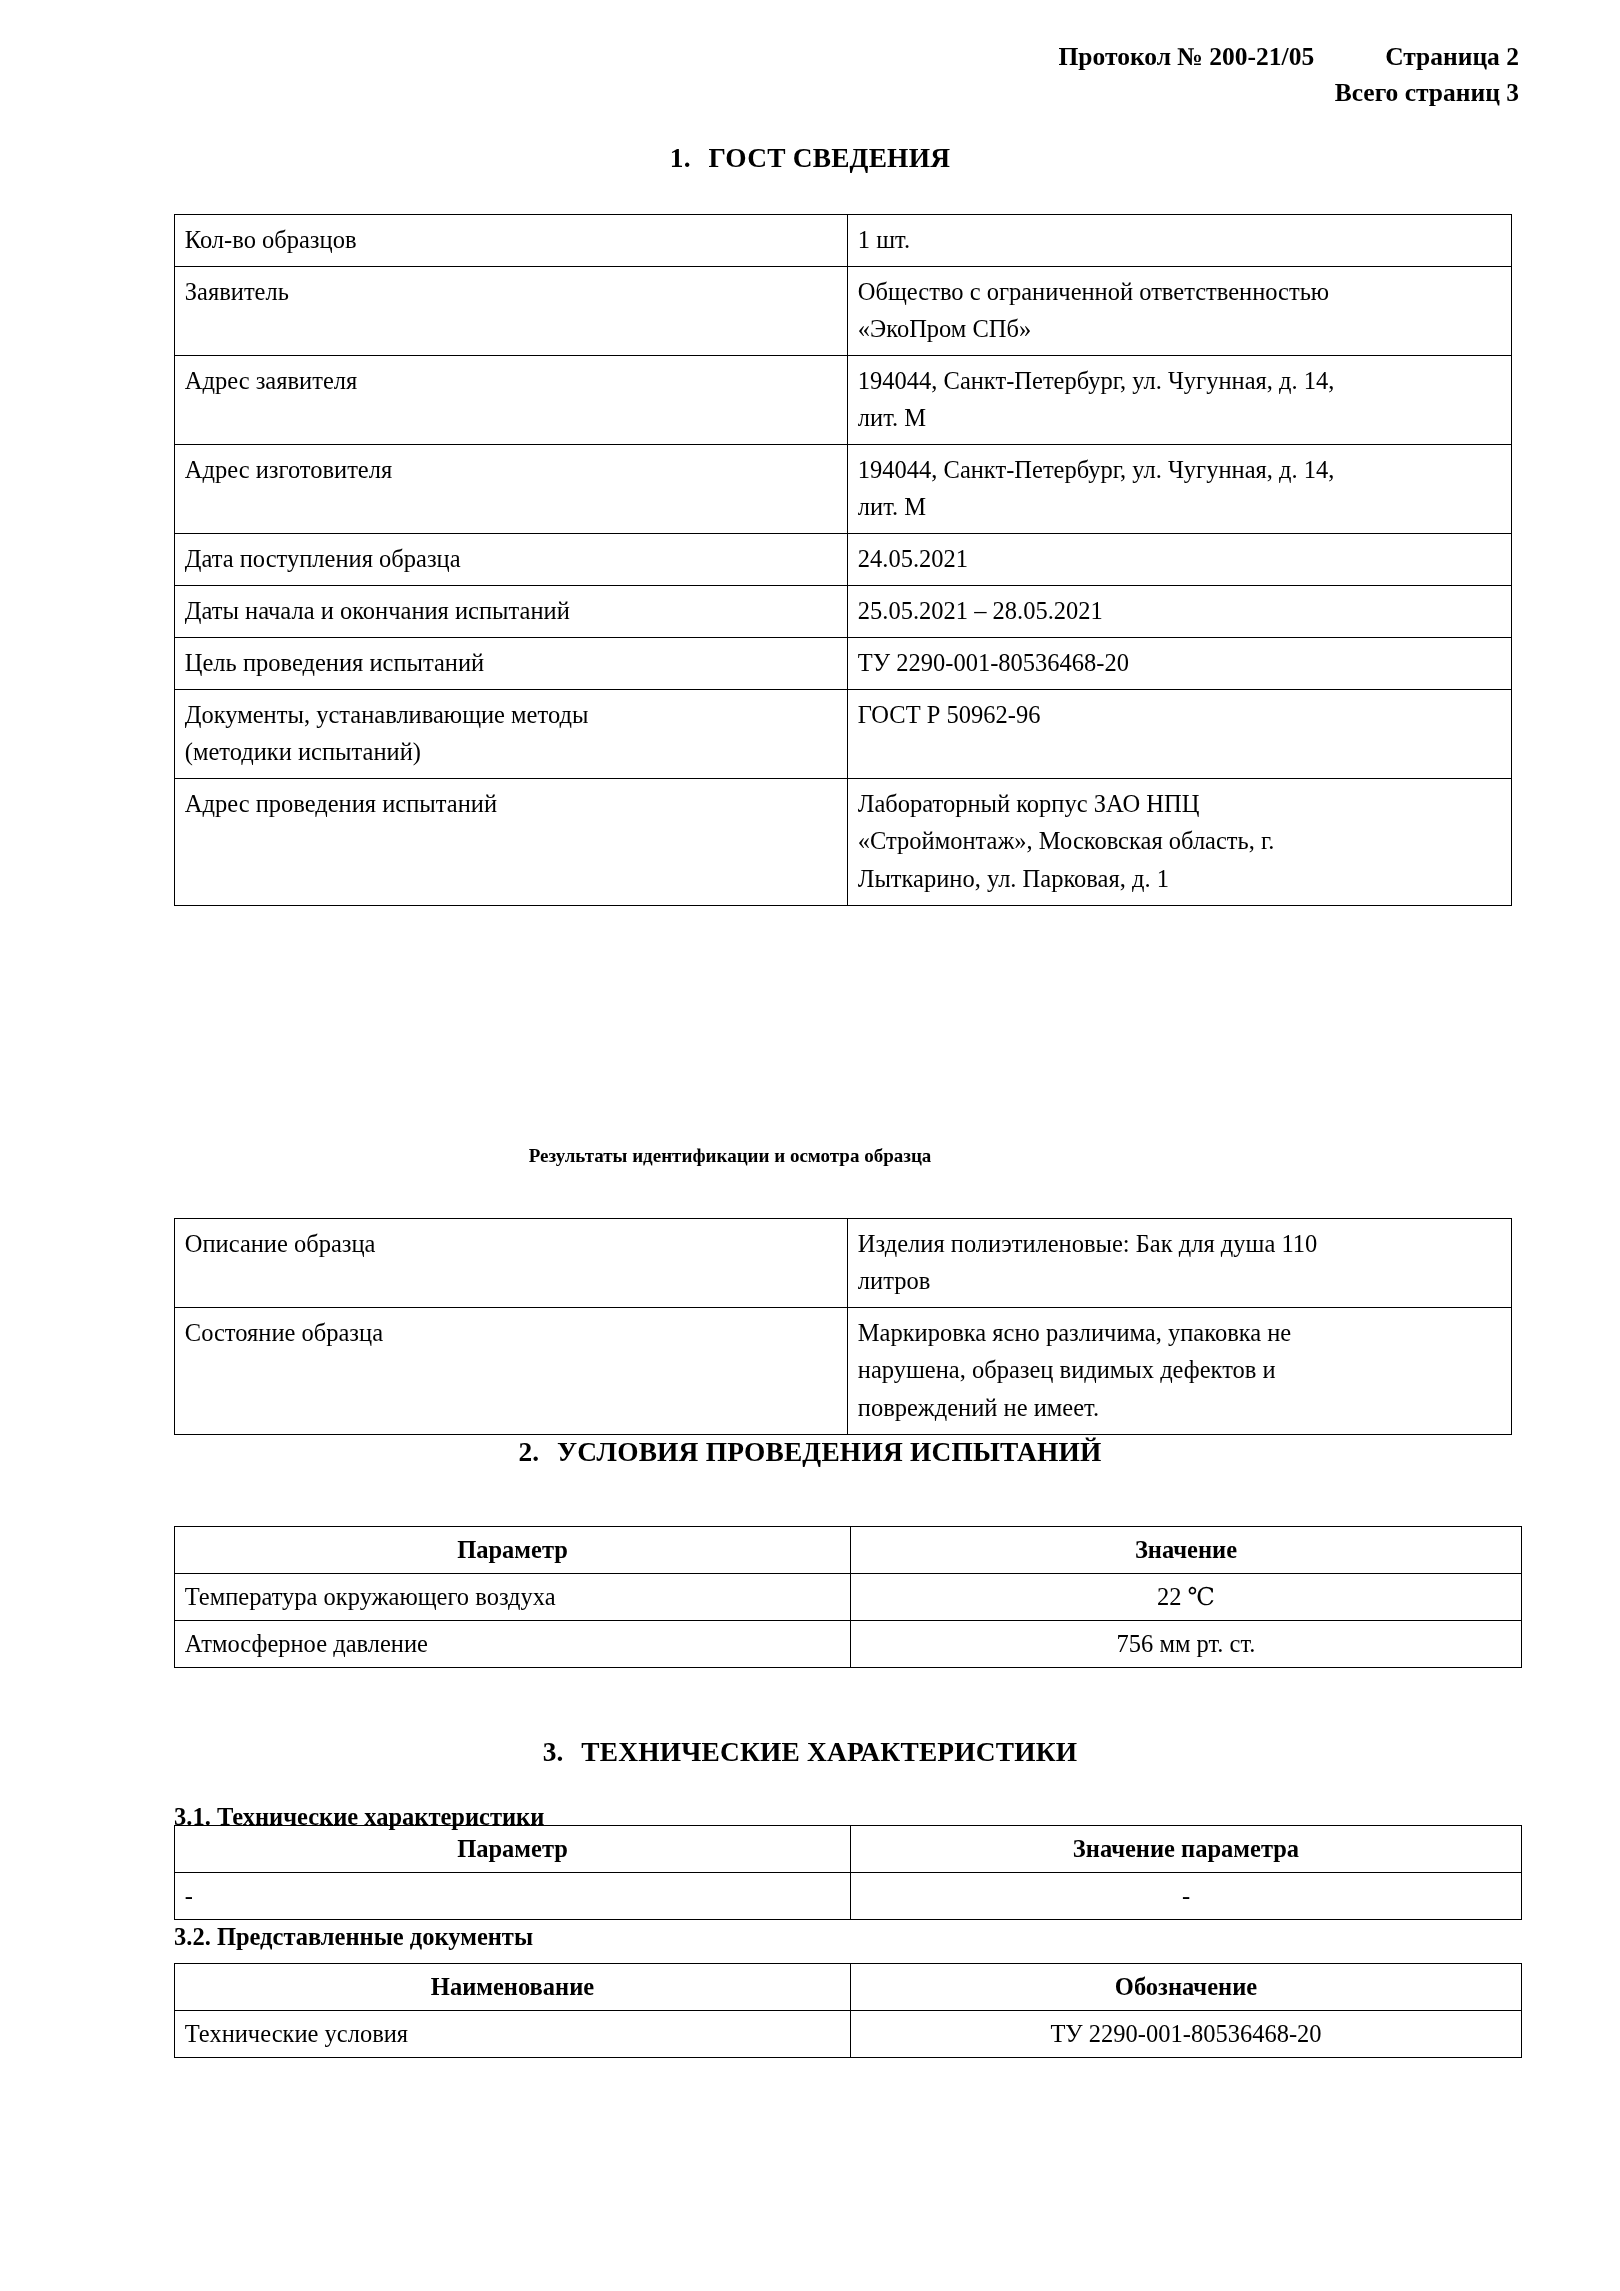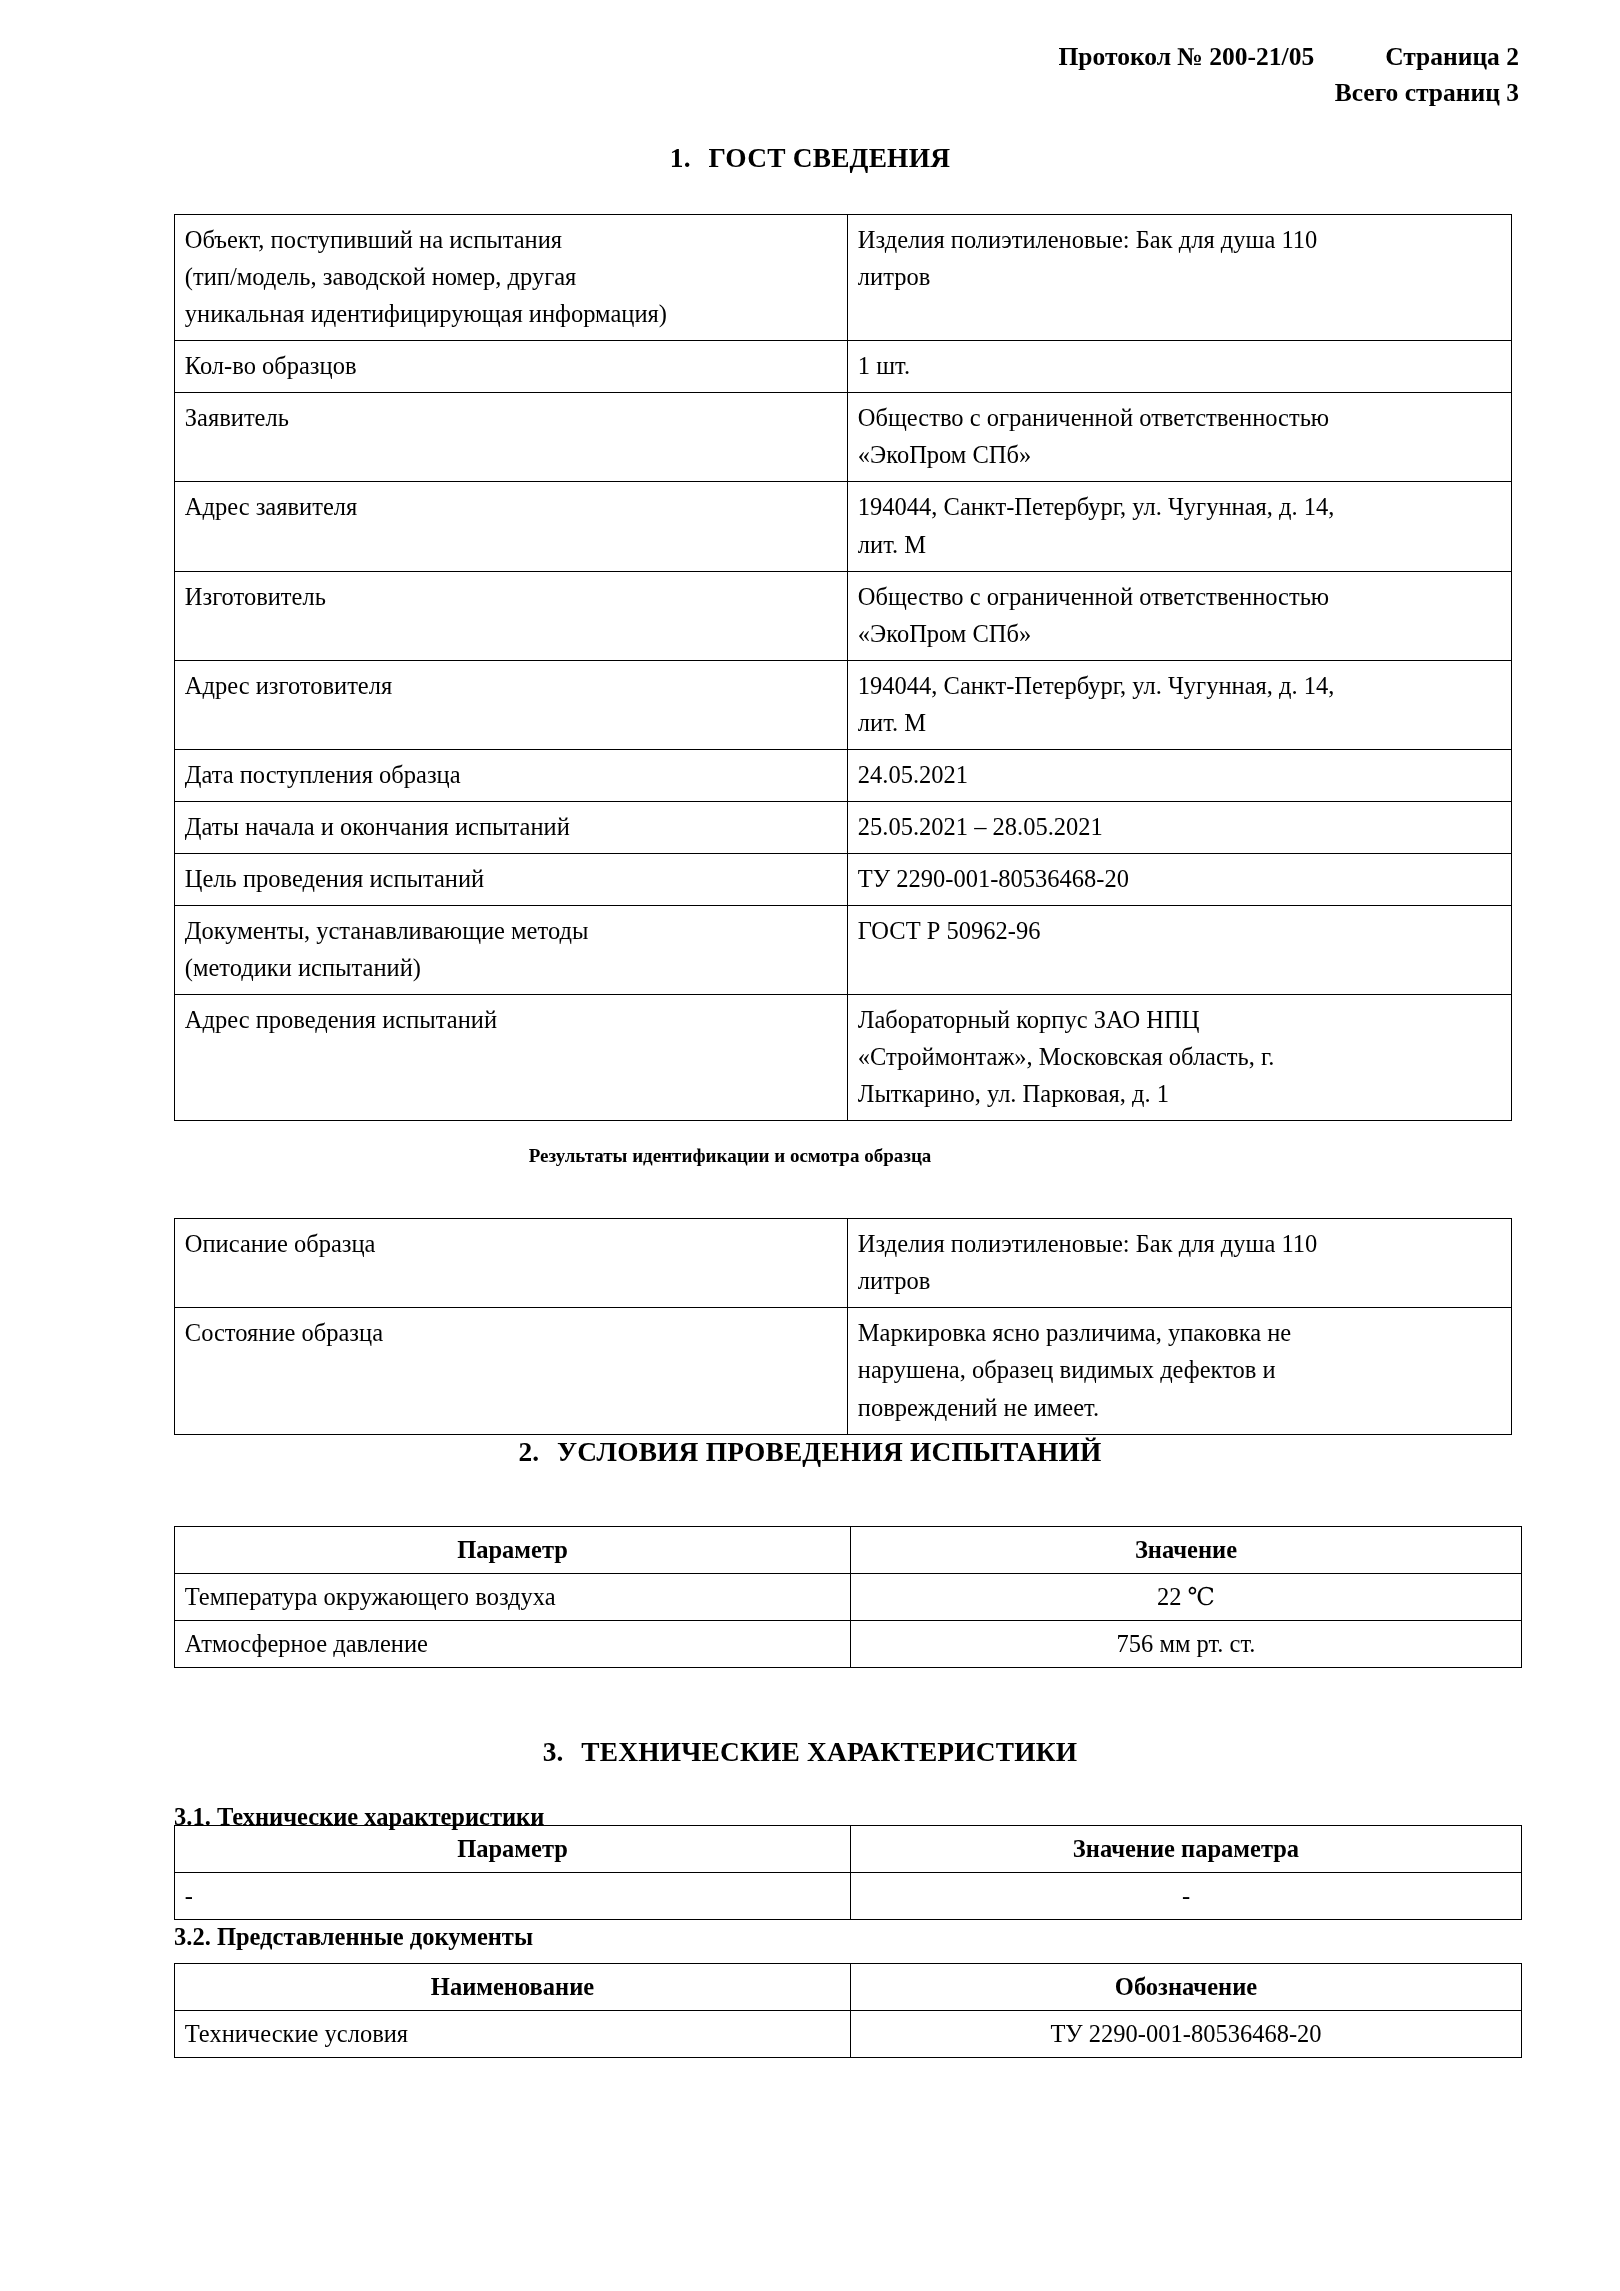--- a/index.html
+++ b/index.html
@@ -161,44 +161,32 @@
     <span class="num">1.</span><span>ГОСТ СВЕДЕНИЯ</span>
   </h1>
 
   <table class="doc-table" id="info-table">
     <colgroup>
         <col class="c1">
         <col class="c2">
       </colgroup>
     <tbody>
       <tr>
-        <td><span class="cellwrap">Объект, поступивший на испытания
-(тип/модель, заводской номер, другая
-уникальная идентифицирующая информация)</span></td>
-        <td><span class="cellwrap">Изделия полиэтиленовые: Бак для душа 110
-литров</span></td>
-      </tr>
-      <tr>
         <td><span class="cellwrap">Кол-во образцов</span></td>
         <td><span class="cellwrap">1 шт.</span></td>
       </tr>
       <tr>
         <td><span class="cellwrap">Заявитель</span></td>
         <td><span class="cellwrap">Общество с ограниченной ответственностью
 «ЭкоПром СПб»</span></td>
       </tr>
       <tr>
         <td><span class="cellwrap">Адрес заявителя</span></td>
         <td><span class="cellwrap">194044, Санкт-Петербург, ул. Чугунная, д. 14,
 лит. М</span></td>
-      </tr>
-      <tr>
-        <td><span class="cellwrap">Изготовитель</span></td>
-        <td><span class="cellwrap">Общество с ограниченной ответственностью
-«ЭкоПром СПб»</span></td>
       </tr>
       <tr>
         <td><span class="cellwrap">Адрес изготовителя</span></td>
         <td><span class="cellwrap">194044, Санкт-Петербург, ул. Чугунная, д. 14,
 лит. М</span></td>
       </tr>
       <tr>
         <td><span class="cellwrap">Дата поступления образца</span></td>
         <td><span class="cellwrap">24.05.2021</span></td>
       </tr>

